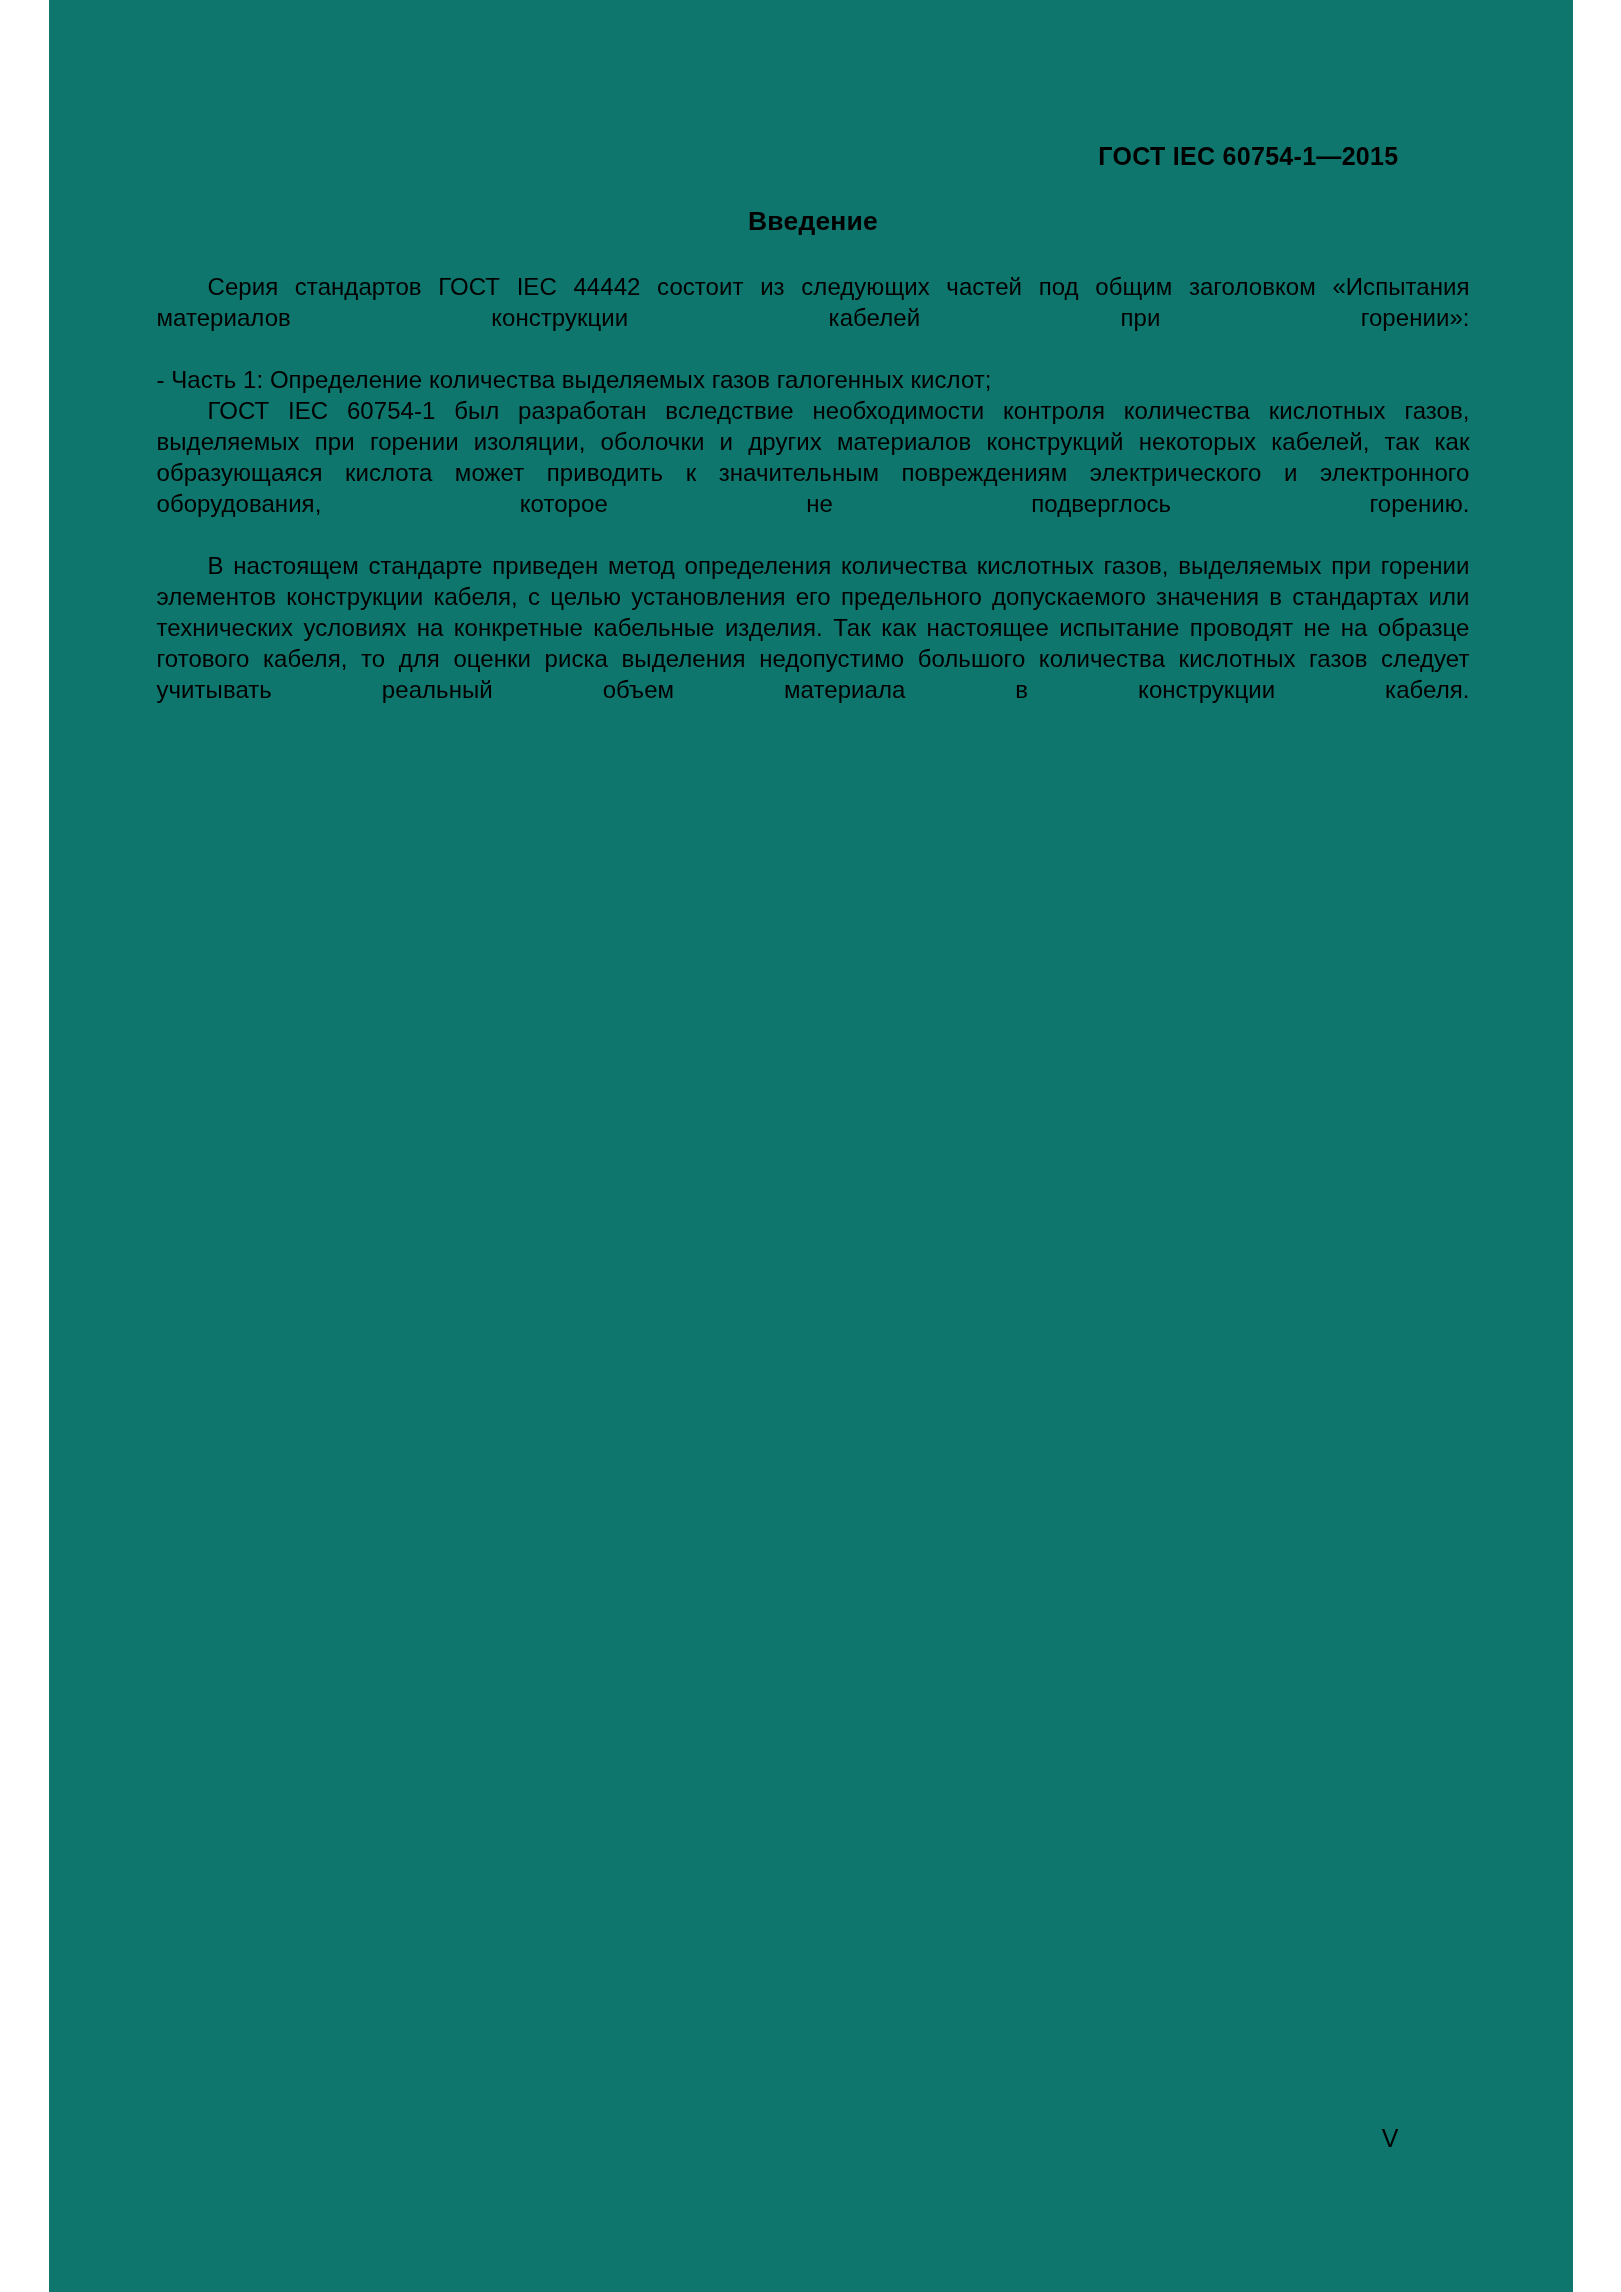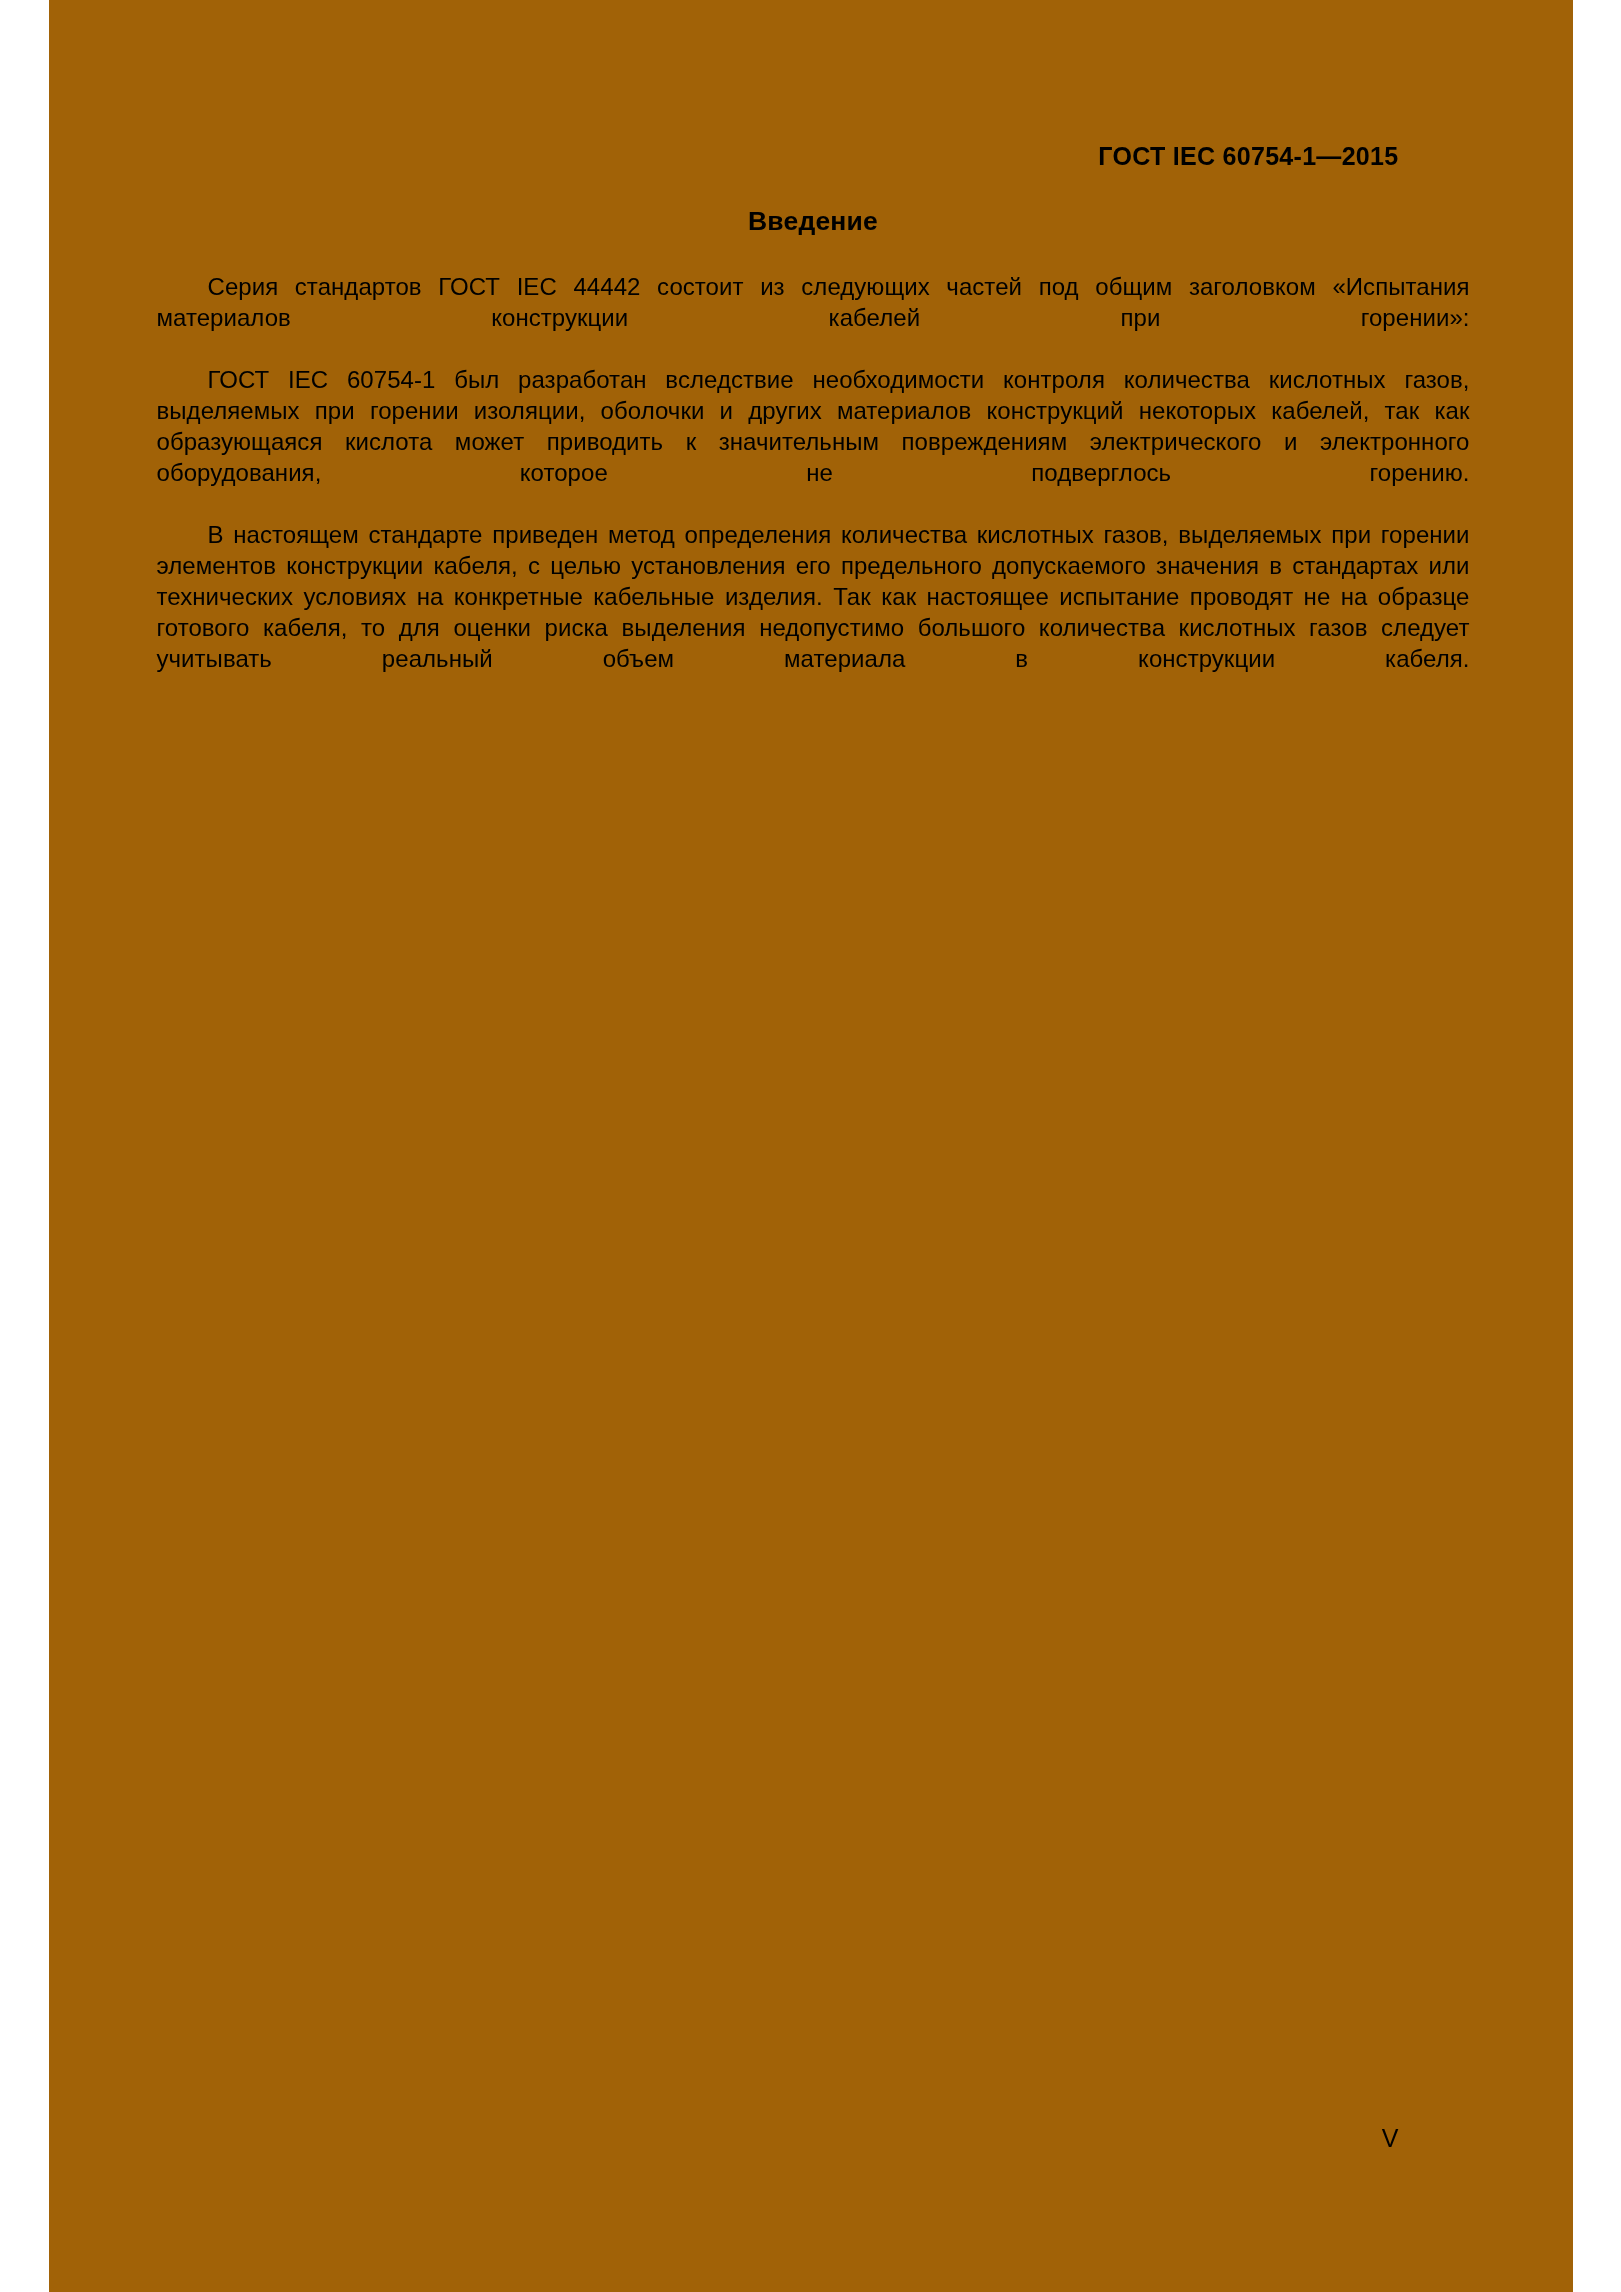--- a/index.html
+++ b/index.html
@@ -10,21 +10,21 @@
   }
   body {
     font-family: "Liberation Sans", sans-serif;
     color: #000000;
   }
   .page {
     position: relative;
     width: 1524px;
     height: 2293px;
     margin: 0 auto;
-    background: #a16207;
+    background: #0f766e;
     box-sizing: border-box;
     overflow: hidden;
   }
   
   .running-head {
     position: absolute;
     top: 143px;
     left: 0;
     right: 174px;
     text-align: right;
@@ -88,20 +88,21 @@
 <div class="page">
 
   <div class="running-head">ГОСТ IEC 60754-1—2015</div>
 
   <div class="content">
 
     <h1 class="section-title">Введение</h1>
 
     <p class="body-text indent">Серия стандартов ГОСТ IEC 44442 состоит из следующих частей под общим заголовком «Испыта­ния материалов конструкции кабелей при горении»:</p>
 
+    <p class="body-text nojust">- Часть 1: Определение количества выделяемых газов галогенных кислот;</p>
 
 
     <p class="body-text indent">ГОСТ IEC 60754-1 был разработан вследствие необходимости контроля количества кислотных газов, выделяемых при горении изоляции, оболочки и других материалов конструкций некоторых кабе­лей, так как образующаяся кислота может приводить к значительным повреждениям электрического и электронного оборудования, которое не подверглось горению.</p>
 
     <p class="body-text indent">В настоящем стандарте приведен метод определения количества кислотных газов, выделяемых при горении элементов конструкции кабеля, с целью установления его предельного допускаемого значения в стандартах или технических условиях на конкретные кабельные изделия. Так как настоя­щее испытание проводят не на образце готового кабеля, то для оценки риска выделения недопустимо большого количества кислотных газов следует учитывать реальный объем материала в конструкции кабеля.</p>
 
   </div>
 
   <div class="folio">V</div>
 

